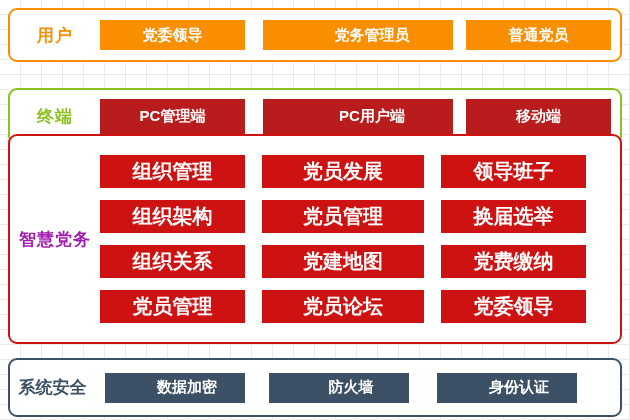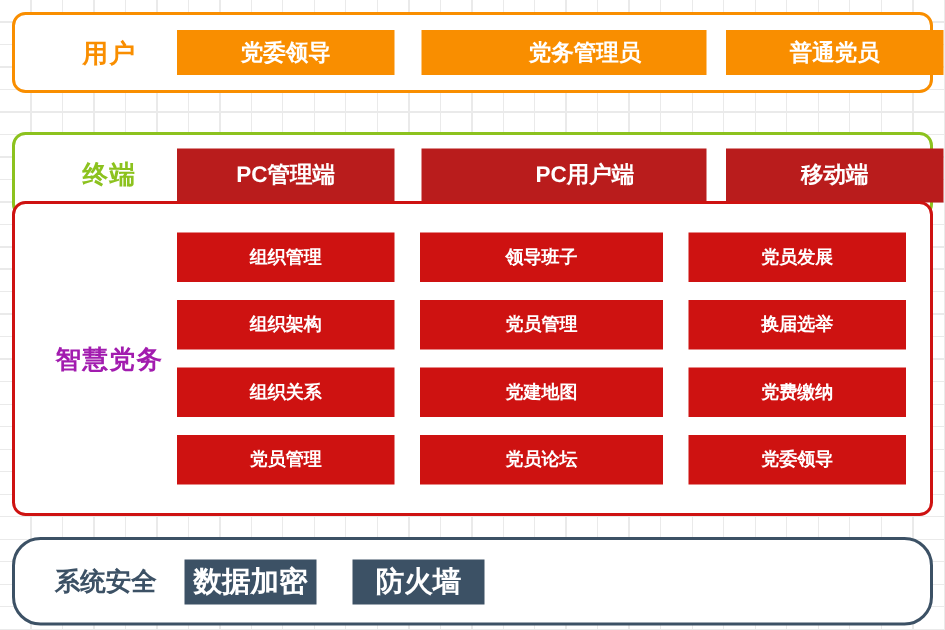--- a/index.html
+++ b/index.html
@@ -15,59 +15,59 @@
       repeating-linear-gradient(to bottom, transparent 0 14px, #eaeaea 14px 15px);
   }
   .band{
     position:absolute;left:8px;width:614px;box-sizing:border-box;
     background:#ffffff;border:2px solid;border-radius:9px;
     display:flex;align-items:center;
   }
   .band-users    {top:8px;   height:54px; border-color:#F98E00;}
   .band-terminals{top:88px;  height:57px; border-color:#8CC21E;}
   .band-smart    {top:134px; height:210px;border-color:#CE1211;}
-  .band-security {top:358px; height:59px; border-color:#3C5165;border-radius:19px;}
+  .band-security {top:358px; height:59px; border-color:#3C5165;}
 
   .band-label{
     width:90px;flex:0 0 auto;text-align:center;
-    font-weight:bold;font-size:17px;letter-spacing:1px;padding-left:18px;
+    font-weight:bold;font-size:17px;letter-spacing:1px;
   }
   .lbl-users{color:#F98E00;}
   .lbl-terminals{color:#8CC21E;}
   .lbl-smart{color:#a21caf;}
   .lbl-security{color:#3C5165;width:85px;letter-spacing:0;}
 
   .btn-row{display:flex;align-items:center;}
   .node{
     display:flex;align-items:center;justify-content:center;
     color:#ffffff;font-weight:bold;font-size:15px;
     flex:0 0 auto;
   }
   .bg-users{background:#F98E00;}
   .bg-terminals{background:#b91c1c;}
-  .bg-smart{background:#CE1211;font-size:12px;}
+  .bg-smart{background:#CE1211;font-size:20px;}
   .bg-security{background:#3C5165;}
 
   
   .band-users .node{height:30px;}
   .band-terminals .node{height:36px;}
   .w-a{width:145px;}
   .w-b{width:162px;margin-left:18px;padding-left:28px;}
   .w-c{width:145px;margin-left:13px;}
 
   
   .smart-grid{
     display:grid;
     grid-template-columns:145px 162px 145px;
     column-gap:17px;row-gap:12px;
   }
   .smart-grid .node{height:33px;width:auto;}
 
   
-  .band-security .node{height:30px;width:88px;font-size:19px;}
+  .band-security .node{height:30px;width:116px;font-size:15px;padding-left:24px;}
   .sec-1{margin-left:10px;}
   .sec-2{margin-left:24px;}
   .sec-3{margin-left:28px;}
   .sec-4{margin-left:37px;}
 </style>
 </head>
 <body>
 
 <div class="canvas">
 
@@ -86,38 +86,39 @@
       <div class="node bg-terminals w-a">PC管理端</div>
       <div class="node bg-terminals w-b">PC用户端</div>
       <div class="node bg-terminals w-c">移动端</div>
     </div>
   </div>
 
   <div class="band band-smart">
     <div class="band-label lbl-smart">智慧党务</div>
     <div class="smart-grid">
       <div class="node bg-smart">组织管理</div>
+      <div class="node bg-smart">党员发展</div>
       <div class="node bg-smart">领导班子</div>
-      <div class="node bg-smart">党员发展</div>
 
       <div class="node bg-smart">组织架构</div>
       <div class="node bg-smart">党员管理</div>
       <div class="node bg-smart">换届选举</div>
 
       <div class="node bg-smart">组织关系</div>
       <div class="node bg-smart">党建地图</div>
       <div class="node bg-smart">党费缴纳</div>
 
       <div class="node bg-smart">党员管理</div>
       <div class="node bg-smart">党员论坛</div>
       <div class="node bg-smart">党委领导</div>
     </div>
   </div>
 
   <div class="band band-security">
     <div class="band-label lbl-security">系统安全</div>
     <div class="btn-row">
       <div class="node bg-security sec-1">数据加密</div>
       <div class="node bg-security sec-2">防火墙</div>
+      <div class="node bg-security sec-3">身份认证</div>
     </div>
   </div>
 
 </div>
 
 </body></html>

